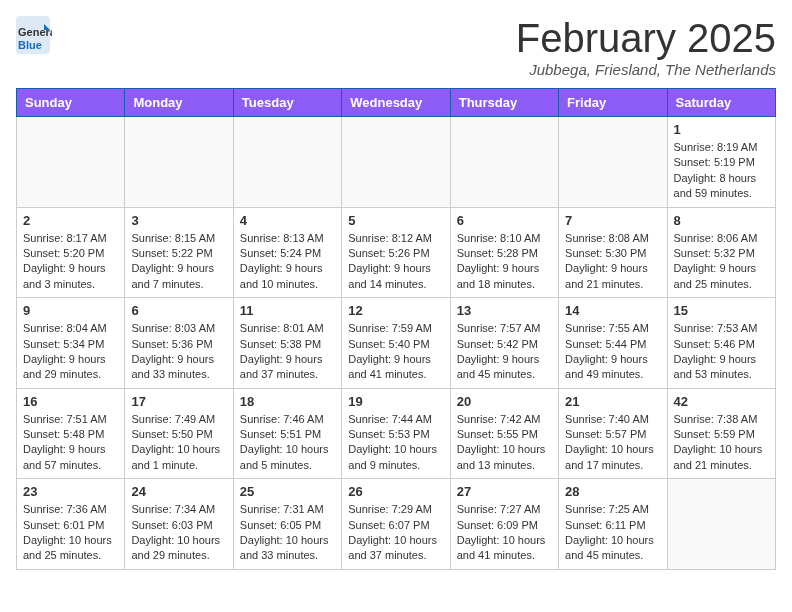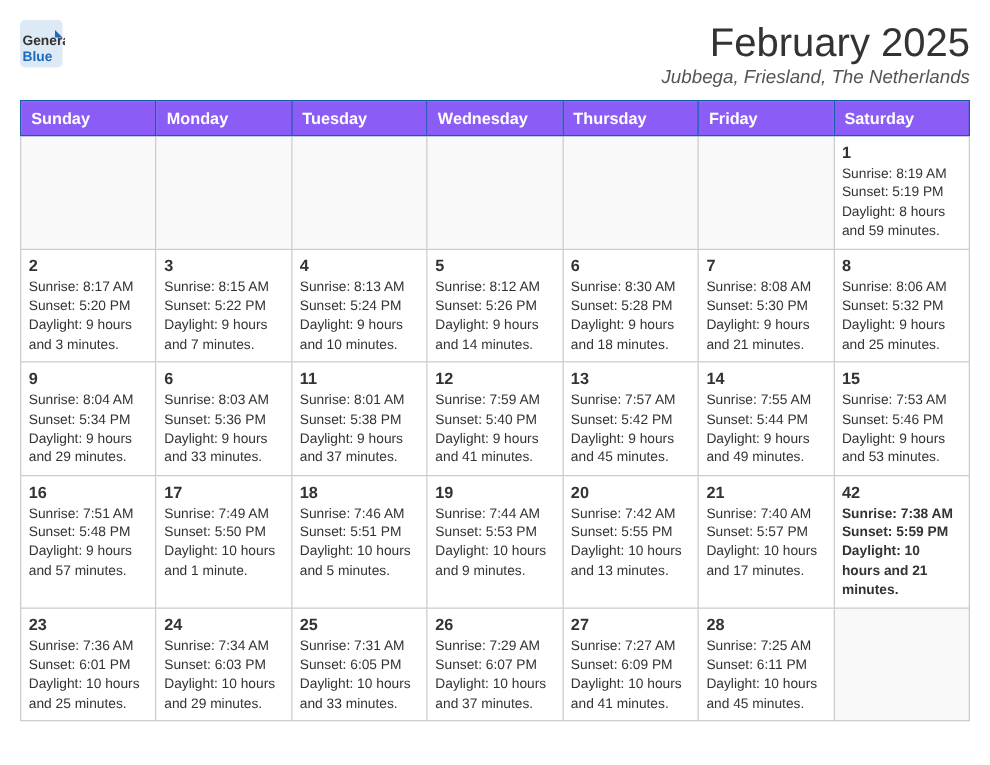--- a/index.html
+++ b/index.html
@@ -17,21 +17,21 @@
       margin-bottom: 10px;
     }
     .logo {
       display: flex;
       align-items: center;
     }
     .title-block {
       text-align: right;
     }
     .month-title {
-      font-size: 32px;
+      font-size: 40px;
       font-weight: normal;
       color: #333;
     }
     .subtitle {
       font-size: 15px;
       color: #555;
       font-style: italic;
     }
     .calendar {
       width: 100%;
@@ -142,21 +142,21 @@
 Daylight: 9 hours and 10 minutes.</div>
         </td>
         <td>
           <span class="day-num">5</span>
           <div class="day-info" style="white-space: pre-line;">Sunrise: 8:12 AM
 Sunset: 5:26 PM
 Daylight: 9 hours and 14 minutes.</div>
         </td>
         <td>
           <span class="day-num">6</span>
-          <div class="day-info" style="white-space: pre-line;">Sunrise: 8:30 AM
+          <div class="day-info" style="white-space: pre-line;">Sunrise: 8:10 AM
 Sunset: 5:28 PM
 Daylight: 9 hours and 18 minutes.</div>
         </td>
         <td>
           <span class="day-num">7</span>
           <div class="day-info" style="white-space: pre-line;">Sunrise: 8:08 AM
 Sunset: 5:30 PM
 Daylight: 9 hours and 21 minutes.</div>
         </td>
         <td>
@@ -242,21 +242,21 @@
 Daylight: 10 hours and 13 minutes.</div>
         </td>
         <td>
           <span class="day-num">21</span>
           <div class="day-info" style="white-space: pre-line;">Sunrise: 7:40 AM
 Sunset: 5:57 PM
 Daylight: 10 hours and 17 minutes.</div>
         </td>
         <td>
           <span class="day-num">42</span>
-          <div class="day-info" style="white-space: pre-line; font-weight: bold;">Sunrise: 7:38 AM
+          <div class="day-info" style="white-space: pre-line;">Sunrise: 7:38 AM
 Sunset: 5:59 PM
 Daylight: 10 hours and 21 minutes.</div>
         </td>
       </tr>
       <tr class="week-row">
         <td>
           <span class="day-num">23</span>
           <div class="day-info" style="white-space: pre-line;">Sunrise: 7:36 AM
 Sunset: 6:01 PM
 Daylight: 10 hours and 25 minutes.</div>

